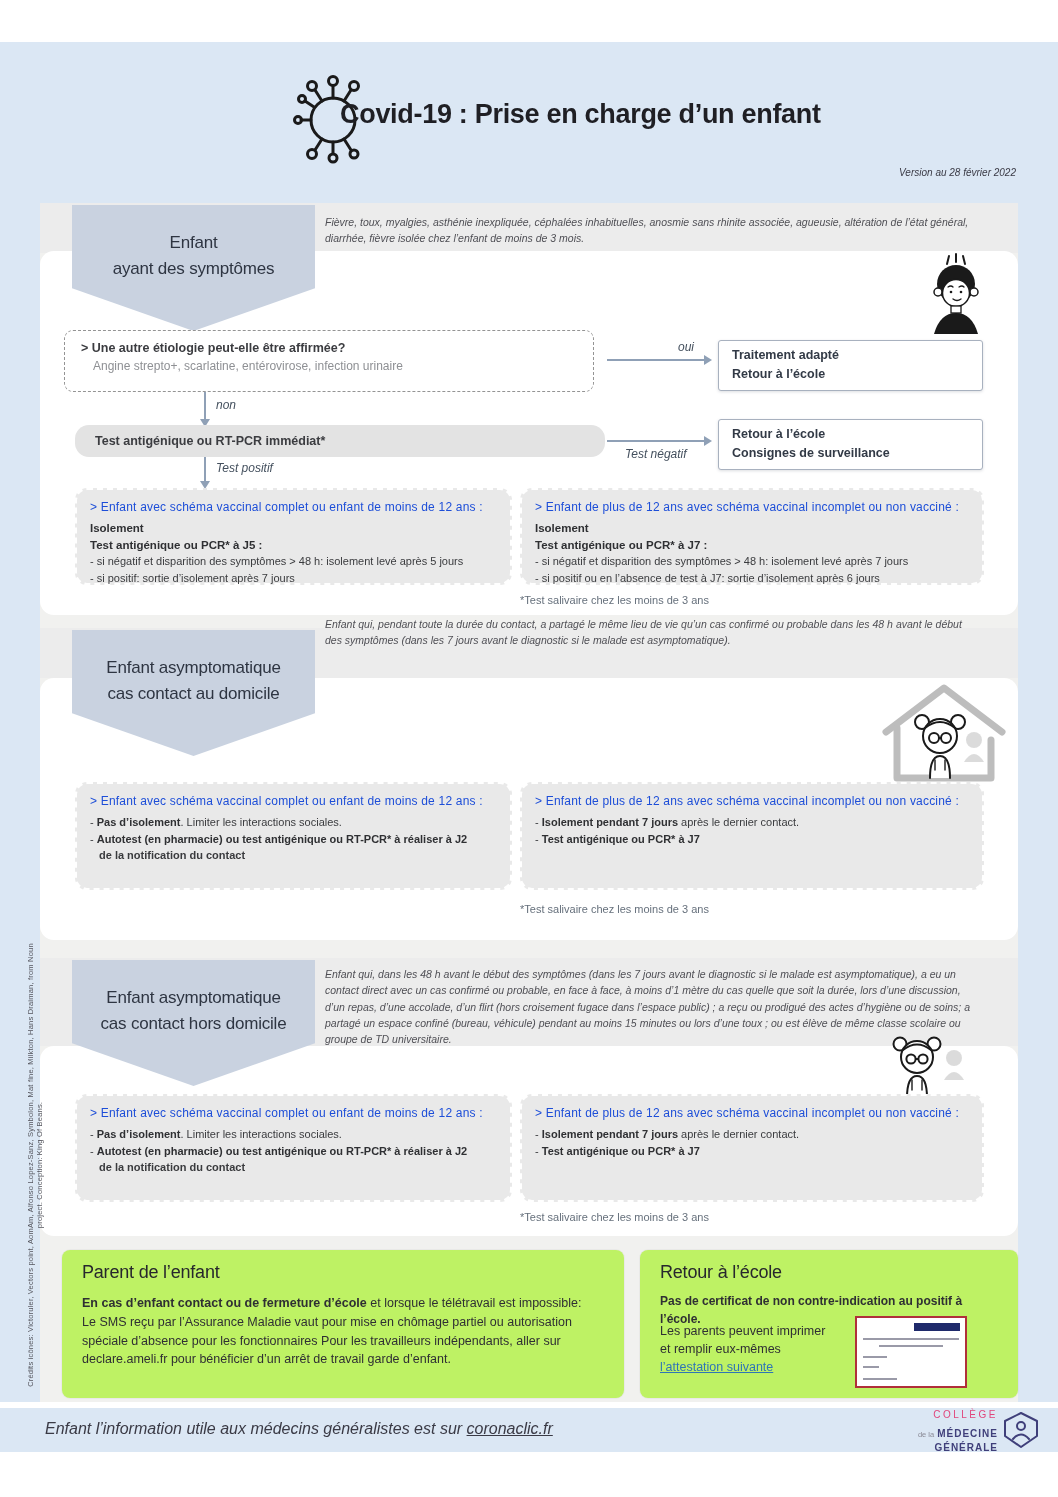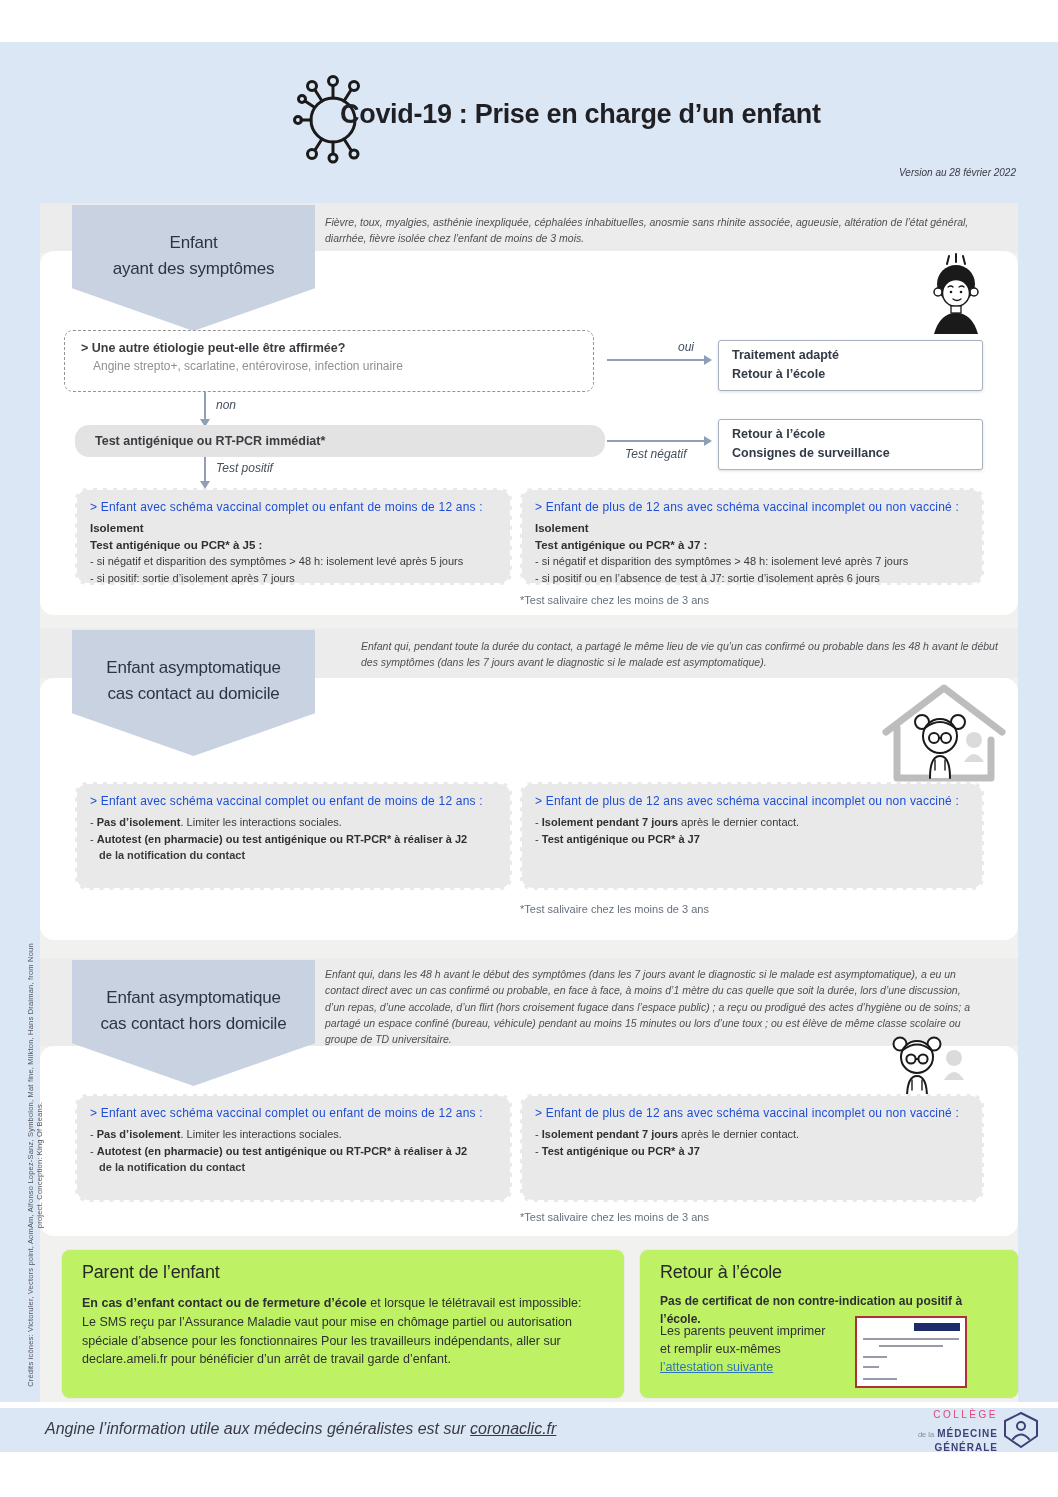--- a/index.html
+++ b/index.html
@@ -147,21 +147,21 @@
     <div class="btitle">&gt; Enfant de plus de 12 ans avec schéma vaccinal incomplet ou non vacciné :</div>
     <div class="bbold">Isolement</div>
     <div class="bbold">Test antigénique ou PCR* à J7 :</div>
     <div class="bline">- si négatif et disparition des symptômes &gt; 48 h: isolement levé après 7 jours</div>
     <div class="bline">- si positif ou en l’absence de test à J7: sortie d’isolement après 6 jours</div>
   </div>
   <div class="footnote" style="top:594px;">*Test salivaire chez les moins de 3 ans</div>
 
   <div class="strip" style="top:628px; height:50px;"></div>
   <div class="card" style="top:678px; height:262px;"></div>
-  <div class="def-text" style="top:638px;margin-left:36px;">Enfant qui, pendant toute la durée du contact, a partagé le même lieu de vie qu’un cas confirmé ou probable dans les 48 h avant le début des symptômes (dans les 7 jours avant le diagnostic si le malade est asymptomatique).</div>
+  <div class="def-text" style="top:616px;">Enfant qui, pendant toute la durée du contact, a partagé le même lieu de vie qu’un cas confirmé ou probable dans les 48 h avant le début des symptômes (dans les 7 jours avant le diagnostic si le malade est asymptomatique).</div>
   <div class="banner" style="top:630px;">
     <div>Enfant asymptomatique</div>
     <div>cas contact au domicile</div>
   </div>
 
   <span style="position:absolute; left:878px; top:678px;">
     <svg width="132" height="106" viewBox="0 0 132 106">
       <g stroke="#bdbdbd" stroke-width="7" fill="none" stroke-linecap="round" stroke-linejoin="round">
         <path d="M8,54 L66,10 L124,54"></path>
         <path d="M19,50 L19,100 L113,100 L113,62"></path>
@@ -259,21 +259,21 @@
       <div class="tline" style="left:6px; top:20px; width:96px;"></div>
       <div class="tline" style="left:22px; top:27px; width:64px;"></div>
       <div class="tline" style="left:6px; top:38px; width:24px;"></div>
       <div class="tline" style="left:6px; top:48px; width:16px;"></div>
       <div class="tline" style="left:6px; top:60px; width:34px;"></div>
     </div>
   </div>
 
   <div class="footer-band">
     <div class="footer-text">
-      <span>Angine l’information utile aux médecins généralistes est sur </span><span class="link" style="color:#3a3a45; text-decoration:underline;">coronaclic.fr</span>
+      <span>Enfant l’information utile aux médecins généralistes est sur </span><span class="link" style="color:#3a3a45; text-decoration:underline;">coronaclic.fr</span>
     </div>
   </div>
   <div class="logo-text">
     <div class="logo-l1">COLLÈGE</div>
     <div><span class="logo-dela">de la</span><span class="logo-l3">MÉDECINE</span></div>
     <div class="logo-l3">GÉNÉRALE</div>
   </div>
   <span style="position:absolute; left:1002px; top:1411px;">
     <svg width="38" height="38" viewBox="0 0 38 38">
       <g stroke="#3f3f7a" stroke-width="2" fill="none" stroke-linejoin="round" stroke-linecap="round">

